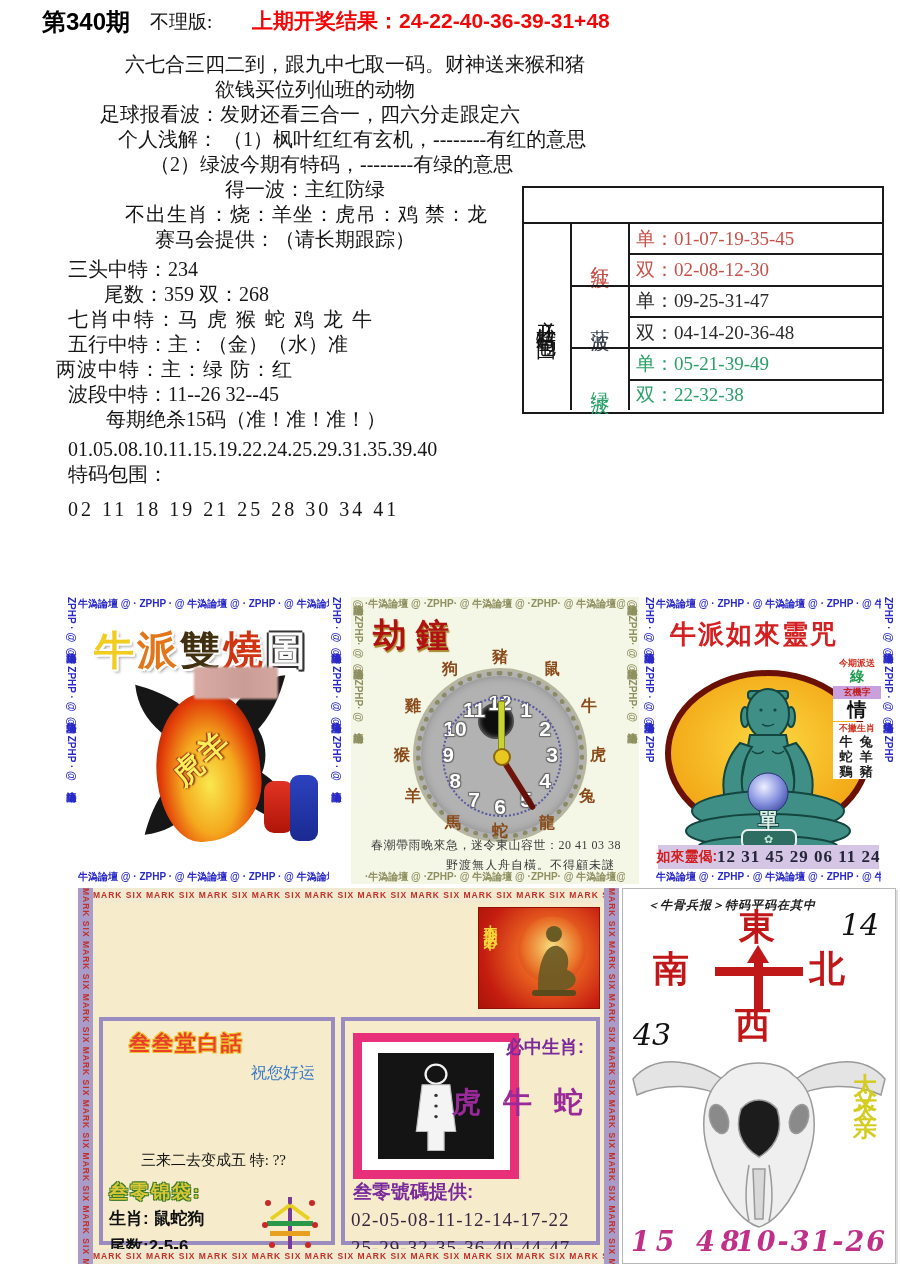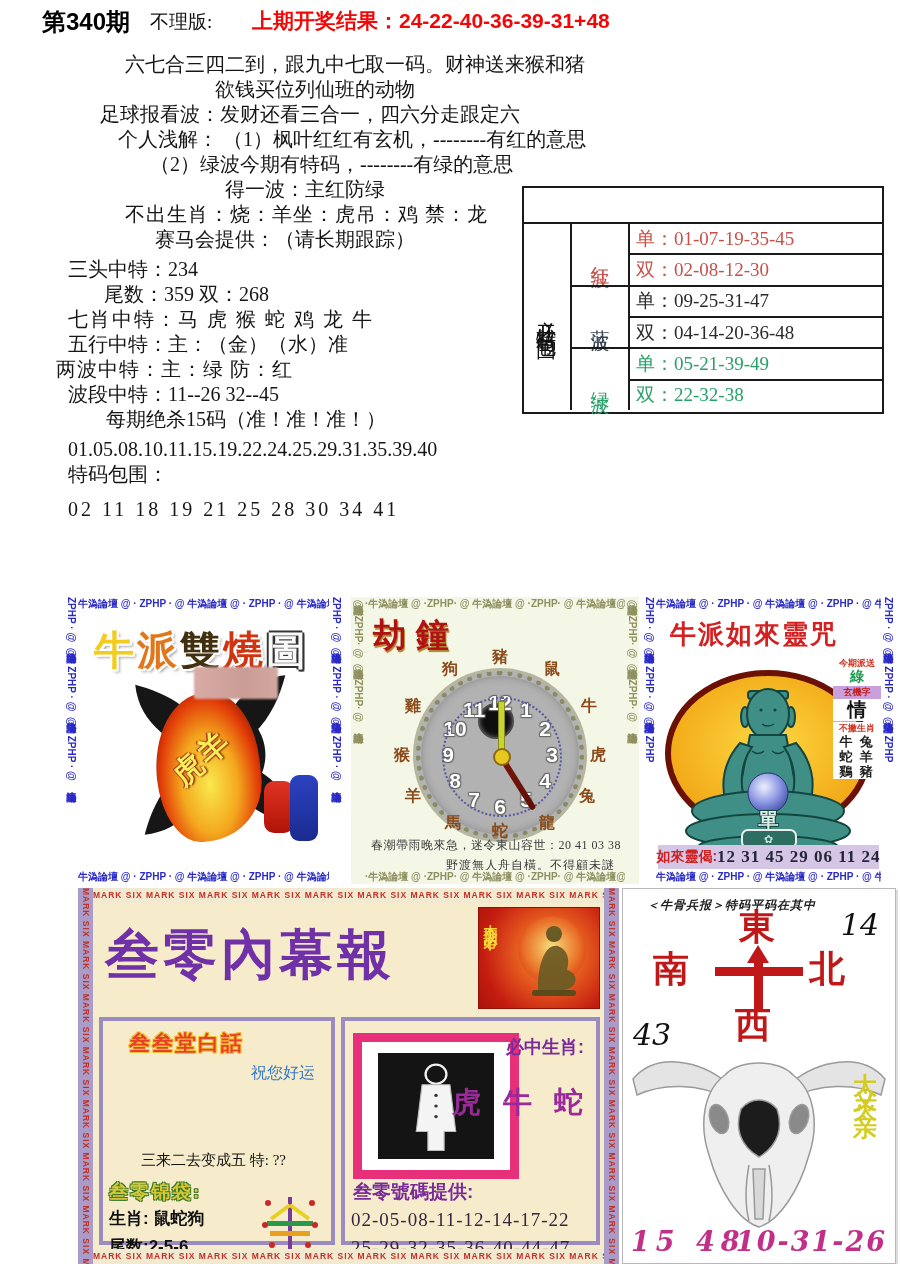--- a/index.html
+++ b/index.html
@@ -385,21 +385,20 @@
       </div>
     </div>
   </div>
 
   <div id="p4" class="pframe">
     <div class="m6v f-left">MARK SIX  MARK SIX  MARK SIX  MARK SIX  MARK SIX  MARK SIX  MARK SIX  MARK SIX  MARK SIX  MARK SIX  MARK SIX  MARK SIX  MARK SIX  MARK SIX</div>
     <div class="m6v f-right">MARK SIX  MARK SIX  MARK SIX  MARK SIX  MARK SIX  MARK SIX  MARK SIX  MARK SIX  MARK SIX  MARK SIX  MARK SIX  MARK SIX  MARK SIX  MARK SIX</div>
     <div class="m6h f-top">MARK SIX  MARK SIX  MARK SIX  MARK SIX  MARK SIX  MARK SIX  MARK SIX  MARK SIX  MARK SIX  MARK SIX  MARK SIX  MARK SIX  MARK SIX  MARK SIX</div>
     <div class="m6h f-bot">MARK SIX  MARK SIX  MARK SIX  MARK SIX  MARK SIX  MARK SIX  MARK SIX  MARK SIX  MARK SIX  MARK SIX  MARK SIX  MARK SIX  MARK SIX  MARK SIX</div>
     <div class="inner">
-      <div class="rep-title">叁零內幕報</div>
       <div class="rep-redbox">
         <div class="rep-mw">本期必中</div>
         <svg class="rep-goddess" viewBox="0 0 80 100">
           <defs>
             <radialGradient id="ghalo" cx="50%" cy="45%" r="60%">
               <stop offset="0%" stop-color="#f8e080"></stop>
                 <stop offset="70%" stop-color="#e87028" stop-opacity="0.7"></stop>
                 <stop offset="100%" stop-color="#c41c10" stop-opacity="0"></stop>
             </radialGradient>
           </defs>

